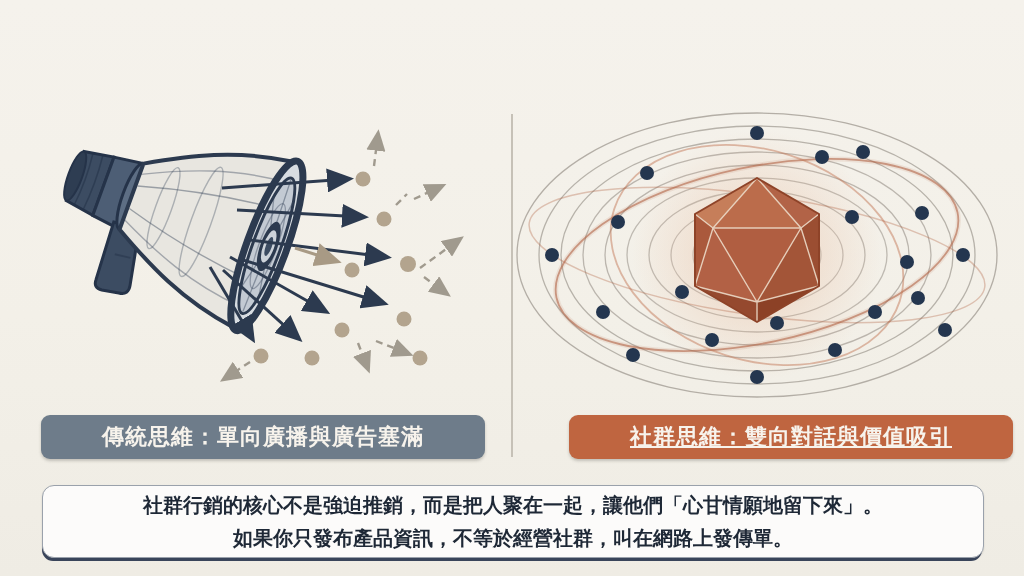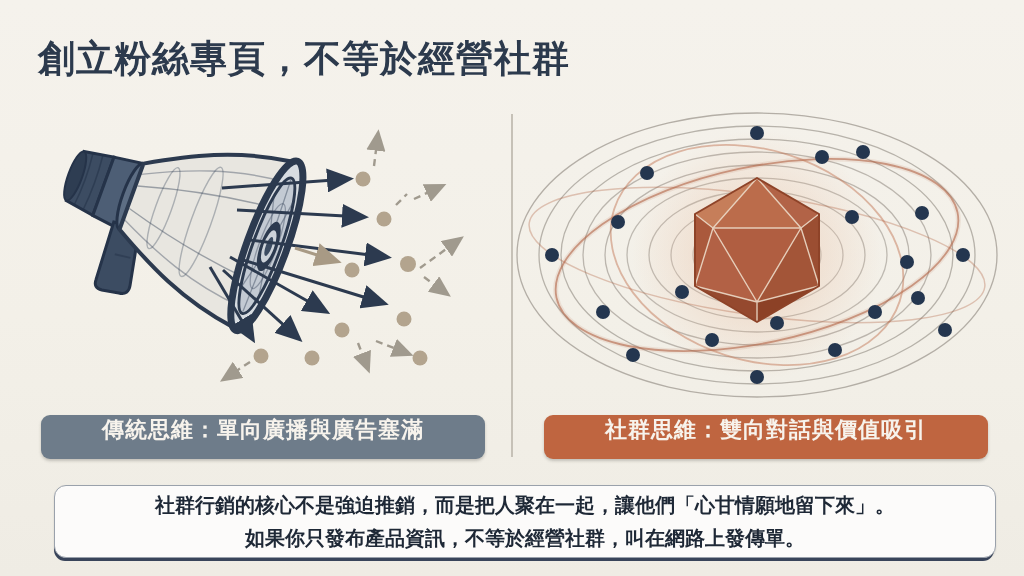--- a/index.html
+++ b/index.html
@@ -11,34 +11,33 @@
     font-family:"Liberation Sans","DejaVu Sans",sans-serif;
   }
   .title{
     position:absolute;left:38px;top:34px;
     font-size:37px;font-weight:700;color:#2c3a4d;letter-spacing:1px;
   }
   .illustration-svg{position:absolute;left:0;top:0;width:1024px;height:576px;}
   .badge{
     position:absolute;top:415px;height:44px;width:444px;
     border-radius:9px;
-    display:flex;align-items:flex-start;justify-content:center;
+    display:flex;align-items:center;justify-content:center;
     font-size:22px;font-weight:700;color:#f7f3ec;letter-spacing:1px;
     box-shadow:0 2px 3px rgba(60,60,50,.25);
   }
   .badge-traditional{left:41px;background:#6e7c8a;}
-  .badge-community{left:544px;background:#bf6540;}
+  .badge-community{left:569px;background:#bf6540;text-decoration:underline;}
   .summary-box{
     position:absolute;left:42px;top:485px;width:940px;height:71px;
     background:#fcfbfa;
     border:1.5px solid #9aa1ab;border-radius:12px;
     box-shadow:-1px 4px 0 -1px #39445a,0 1px 2px rgba(0,0,0,.12);
     display:flex;flex-direction:column;align-items:center;justify-content:center;
     gap:3px;
-    margin-left:12px;
   }
   .summary-line{
     font-size:20px;font-weight:700;color:#1e2836;line-height:30px;text-align:center;
   }
 </style>
 </head>
 <body>
 
 <div class="slide">
 
@@ -191,21 +190,20 @@
       <circle cx="875" cy="312" r="7"></circle>
       <circle cx="777" cy="323" r="7"></circle>
       <circle cx="712" cy="340" r="7"></circle>
       <circle cx="835" cy="350" r="7"></circle>
       <circle cx="633" cy="355" r="7"></circle>
       <circle cx="945" cy="330" r="7"></circle>
       <circle cx="757" cy="377" r="7"></circle>
     </g>
   </svg>
 
-  <div class="title">創立粉絲專頁，不等於經營社群</div>
 
   <div class="badge badge-traditional">
     <span>傳統思維：單向廣播與廣告塞滿</span>
   </div>
   <div class="badge badge-community">
     <span>社群思維：雙向對話與價值吸引</span>
   </div>
 
   <div class="summary-box">
     <div class="summary-line">社群行銷的核心不是強迫推銷，而是把人聚在一起，讓他們「心甘情願地留下來」。</div>

